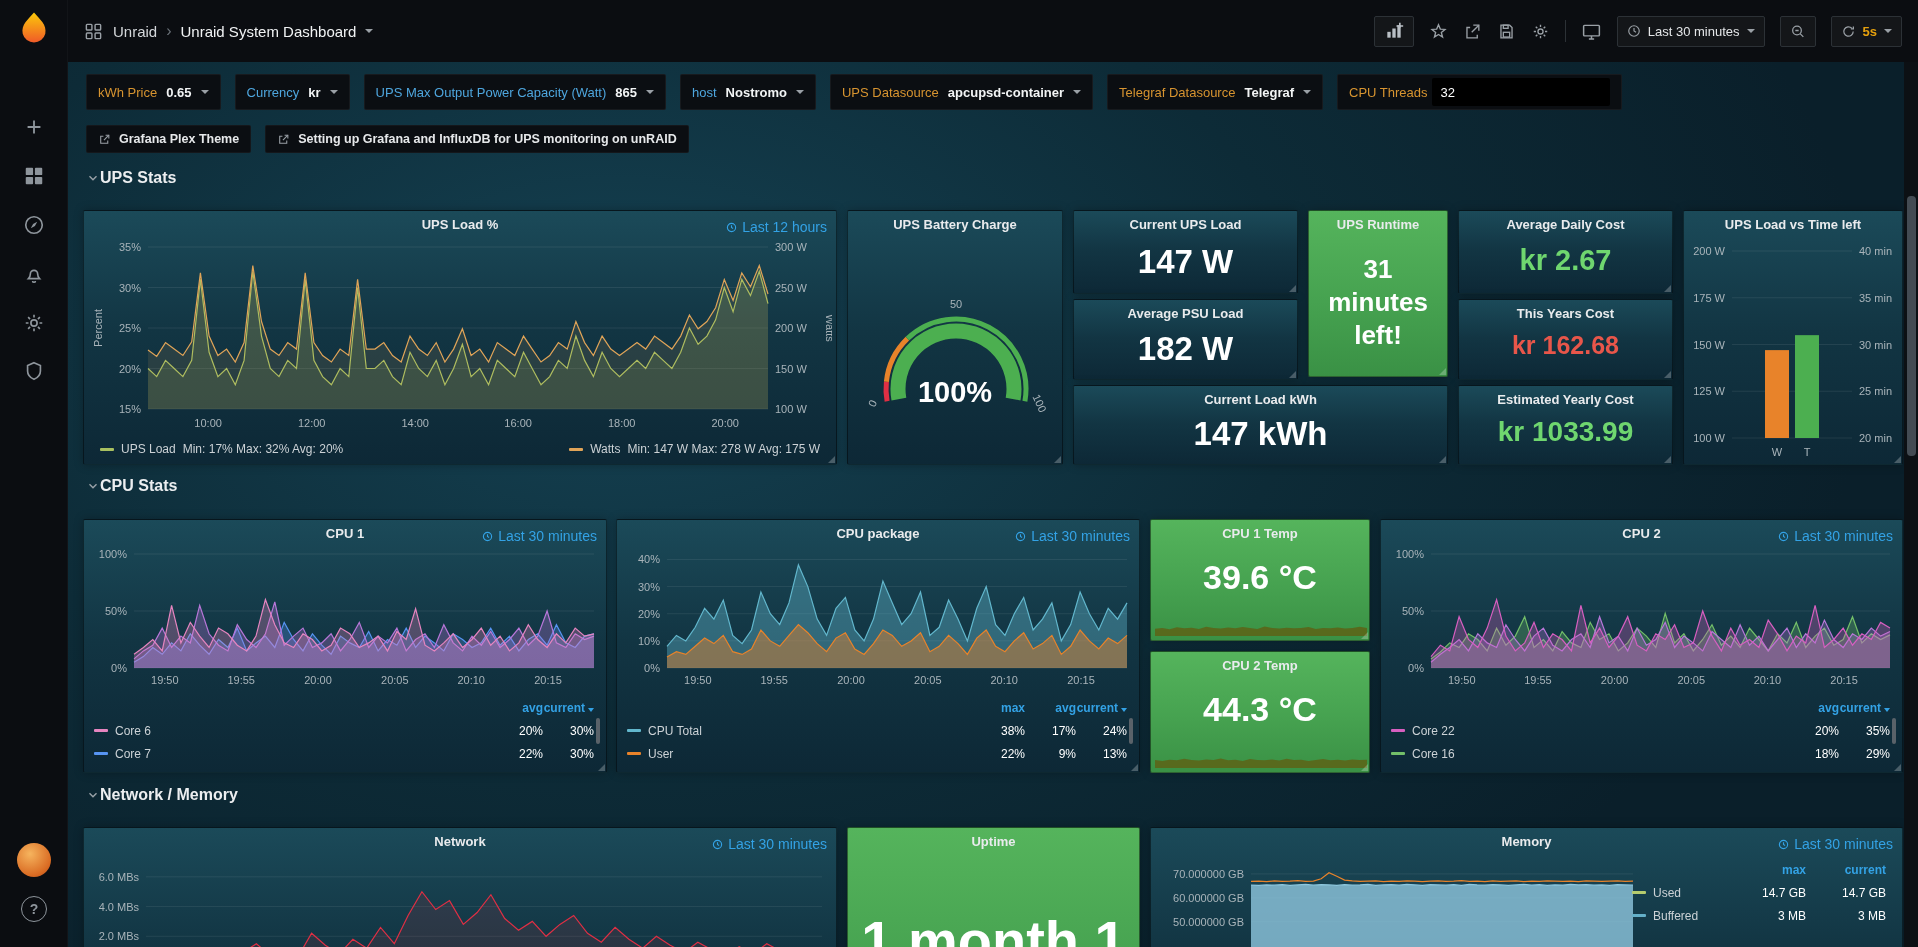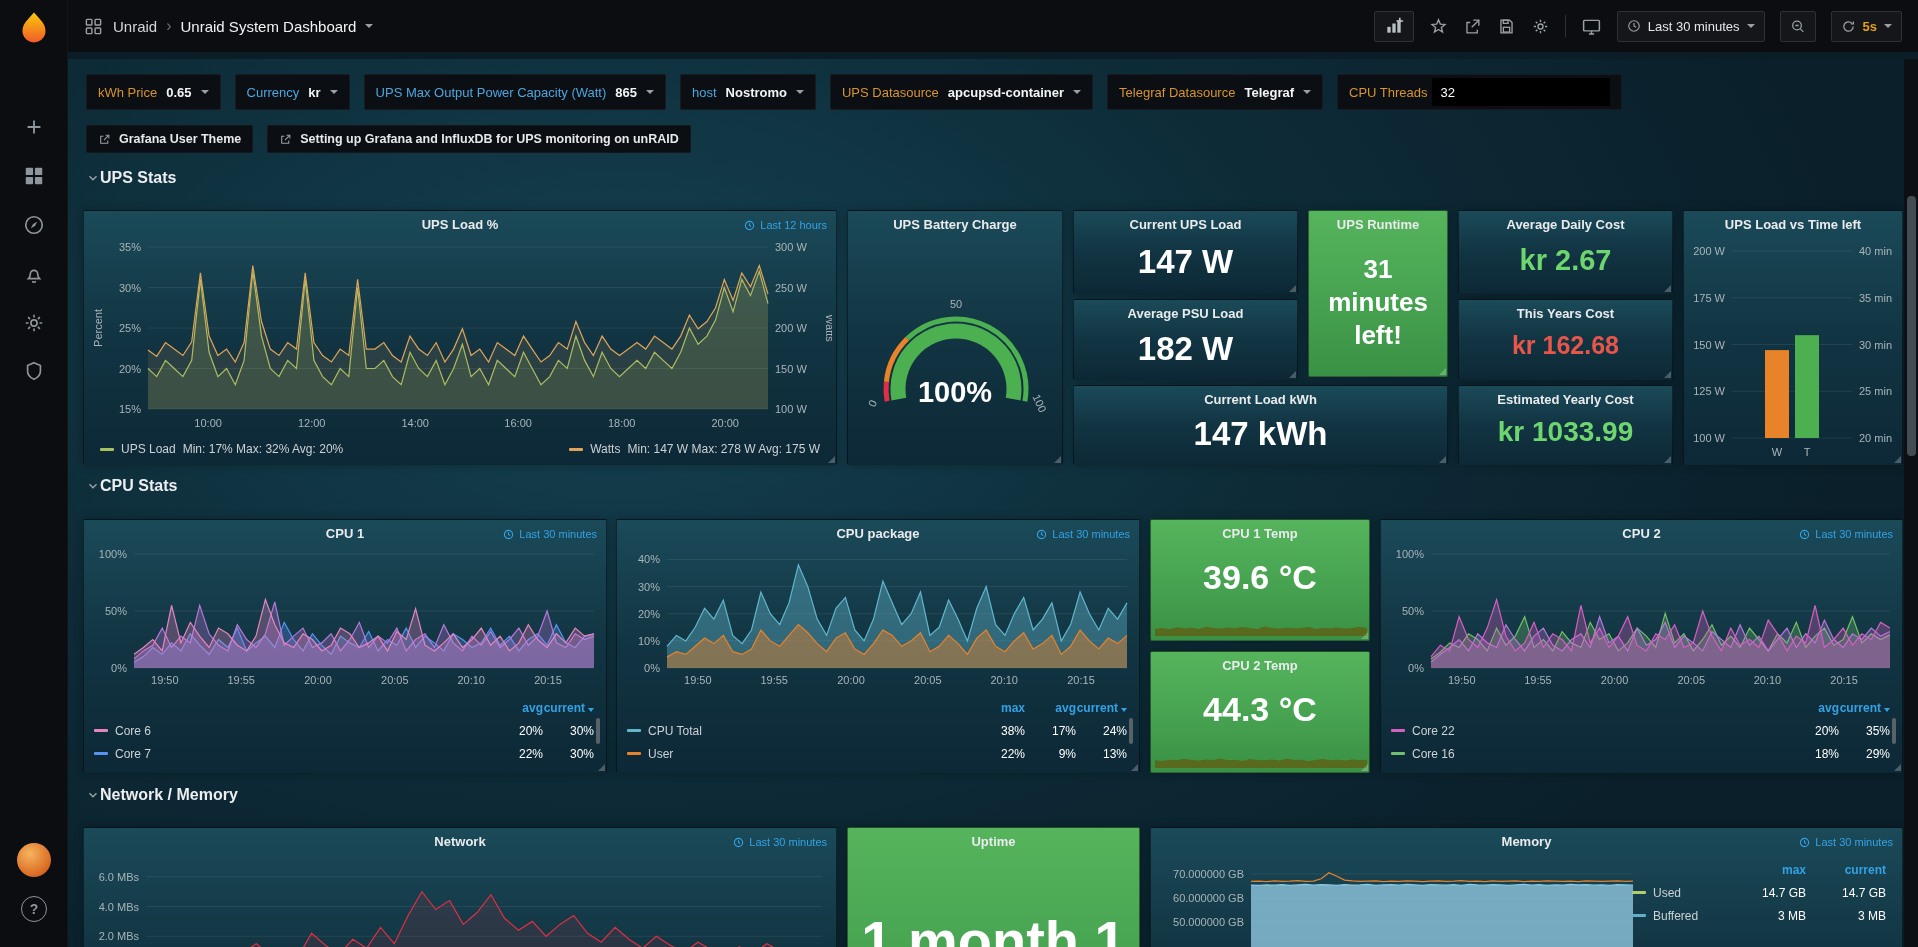--- a/index.html
+++ b/index.html
@@ -2,21 +2,21 @@
 <html><head>
 <meta charset="utf-8">
 <style>
   * { margin:0; padding:0; box-sizing:border-box; }
   html,body { background:#070b0e; }
   .app{position:relative;width:1918px;height:947px;overflow:hidden;
        font-family:"Liberation Sans","DejaVu Sans",sans-serif;background:#0b1e28;color:#d8dadd;}
   
   .sidebar{position:absolute;left:0;top:0;width:68px;height:947px;background:#0b0d11;border-right:1px solid rgba(255,255,255,0.03);z-index:5;}
   .side-ic{position:absolute;left:0;width:68px;display:flex;justify-content:center;color:#8e959c;cursor:pointer;}
-  .navbar{position:absolute;left:68px;top:0;right:0;height:52px;background:#0b0d11;display:flex;align-items:center;padding:0 16px;gap:10px;z-index:4;}
+  .navbar{position:absolute;left:68px;top:0;right:0;height:62px;background:#0b0d11;display:flex;align-items:center;padding:0 16px;gap:10px;z-index:4;}
   .crumb{display:flex;align-items:center;gap:9px;font-size:15px;color:#d4d7da;}
   .crumb .title{color:#f1f3f4;font-weight:500;}
   .crumb .sep{color:#6a7178;font-size:16px;}
   .nav-right{margin-left:auto;display:flex;align-items:center;gap:15px;}
   .nav-ic{display:flex;align-items:center;justify-content:center;color:#9aa0a6;cursor:pointer;}
   .nav-box{height:31px;background:#141619;border:1px solid #2c3136;border-radius:2px;display:flex;align-items:center;padding:0 9px;gap:7px;cursor:pointer;}
   .nav-div{width:1px;height:22px;background:#2c3136;}
   .caret{width:0;height:0;border-left:4px solid transparent;border-right:4px solid transparent;border-top:4px solid #9aa0a6;display:inline-block;}
   .timetext{font-size:13px;color:#e4e6e8;}
   .fivesec{font-size:13px;color:#e5a00d;font-weight:700;}
@@ -33,21 +33,21 @@
   .linkrow{position:absolute;left:18px;top:66px;display:flex;gap:14px;}
   .linkpill{display:inline-flex;gap:8px;align-items:center;height:28px;padding:0 11px;background:#0b0e12;border:1px solid rgba(255,255,255,0.04);border-radius:2px;font-size:12.5px;font-weight:700;color:#e6e8ea;cursor:pointer;}
   .sec{position:absolute;display:flex;align-items:center;color:#eceef0;font-size:16px;font-weight:700;cursor:pointer;}
   
   .panel{position:absolute;background:linear-gradient(180deg,#1b4a59 0%,#123543 48%,#0d2836 100%);
          border:1px solid rgba(0,0,0,0.45);border-radius:2px;box-shadow:0 0 10px rgba(0,0,0,0.25);}
   .panel::after{content:'';position:absolute;right:1px;bottom:1px;width:0;height:0;
          border-left:7px solid transparent;border-bottom:7px solid rgba(255,255,255,0.25);}
   .panel.green{background:linear-gradient(180deg,#55b45c 0%,#46a250 55%,#3a9145 100%);}
   .p-title{position:absolute;top:6px;left:0;right:0;text-align:center;font-size:13px;font-weight:700;color:#e9ebed;cursor:pointer;}
-  .p-time{position:absolute;top:8px;right:9px;font-size:11px;color:#33a2e5;display:flex;gap:5px;align-items:center;}
+  .p-time{position:absolute;top:8px;right:9px;font-size:14px;color:#33a2e5;display:flex;gap:5px;align-items:center;}
   .stat-value{position:absolute;left:0;right:0;text-align:center;font-weight:700;color:#fff;}
   .green-txt{color:#6fd66f;}
   .red-txt{color:#e8564a;}
   .graph-body{position:absolute;left:6px;top:28px;}
   svg text{font-family:"Liberation Sans","DejaVu Sans",sans-serif;font-size:11px;fill:#a9b4ba;}
   
   .ups-legend{position:absolute;left:16px;right:16px;bottom:8px;display:flex;justify-content:space-between;font-size:12px;color:#ccd2d6;}
   .lg-item{display:flex;align-items:center;gap:7px;}
   .sw{width:14px;height:3px;border-radius:1px;display:inline-block;}
   .lg-name{cursor:pointer;}
@@ -244,21 +244,21 @@
       </span>
     </div>
 
     <div class="linkrow">
       <span class="linkpill">
         <svg width="13" height="13" viewBox="0 0 24 24" fill="none" stroke="#9aa0a6" stroke-width="2">
             <path d="M10 6H5v13h13v-5"></path>
             <path d="M14 4h6v6"></path>
             <path d="M20 4 11 13"></path>
           </svg>
-        <span>Grafana User Theme</span>
+        <span>Grafana Plex Theme</span>
       </span>
       <span class="linkpill">
         <svg width="13" height="13" viewBox="0 0 24 24" fill="none" stroke="#9aa0a6" stroke-width="2">
             <path d="M10 6H5v13h13v-5"></path>
             <path d="M14 4h6v6"></path>
             <path d="M20 4 11 13"></path>
           </svg>
         <span>Setting up Grafana and InfluxDB for UPS monitoring on unRAID</span>
       </span>
     </div>

